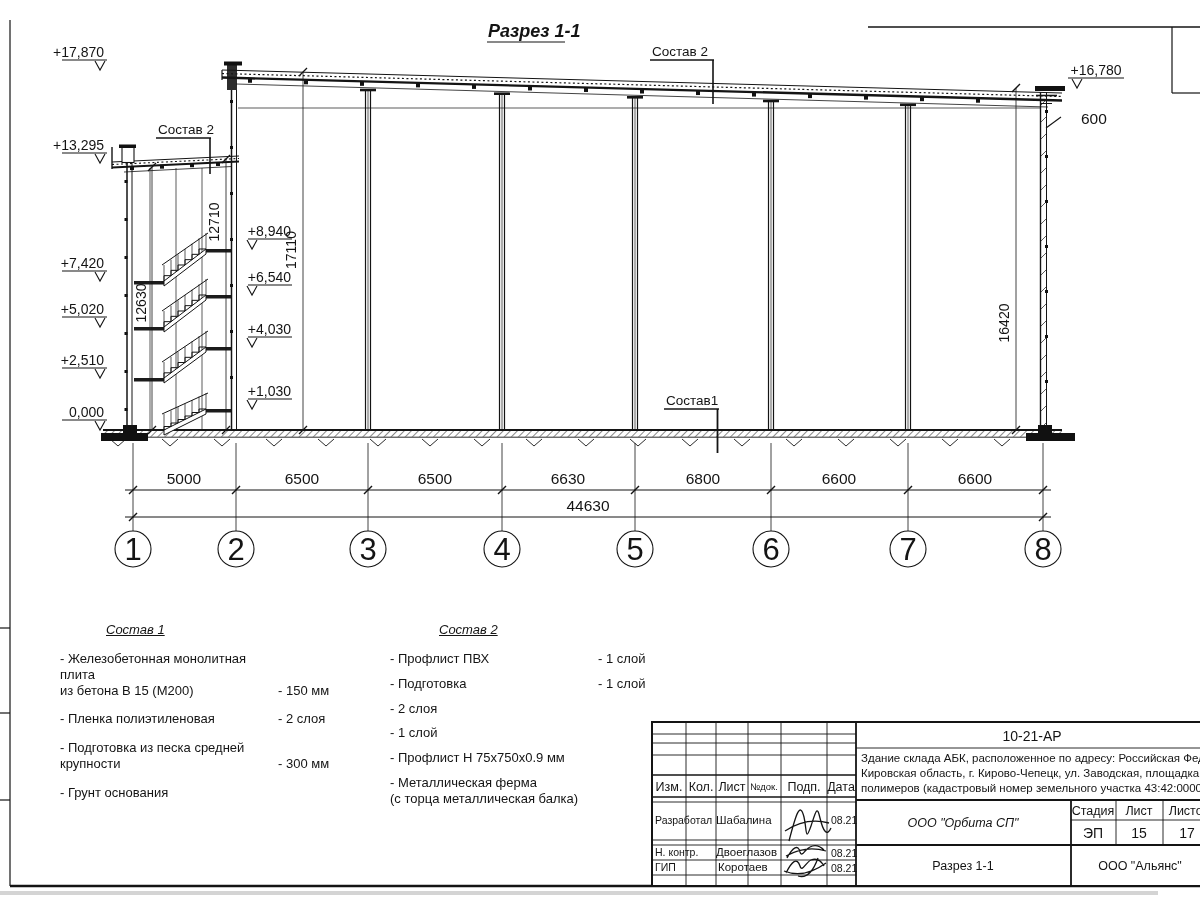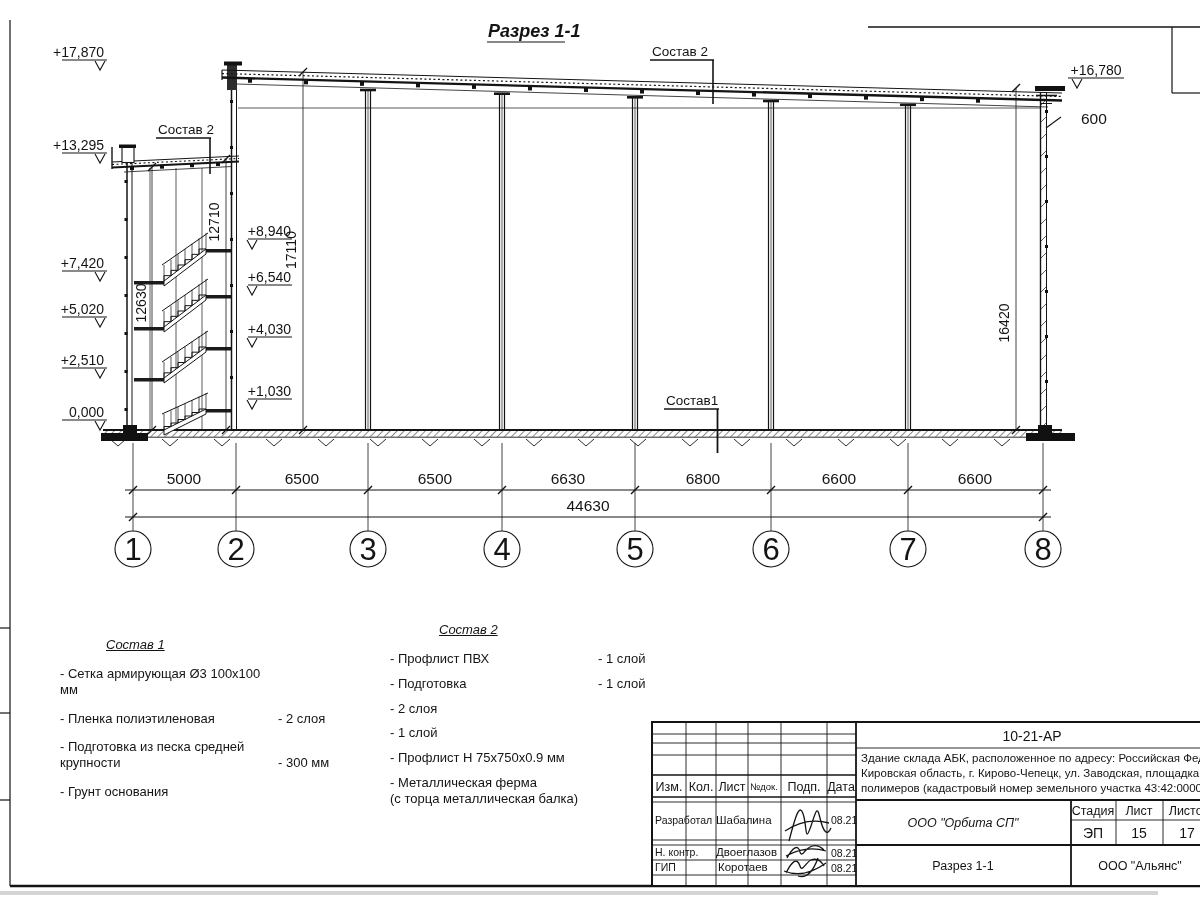--- a/index.html
+++ b/index.html
@@ -13,21 +13,21 @@
   .bub{font-size:31px}
   .rot{font-size:14px}
   line,path,polyline,rect.o,circle{stroke:#141414;}
   .nofill{fill:none}
   
   .legend{position:absolute;font-size:13px;line-height:1.22;color:#141414;}
   .leg-title{font-style:italic;text-decoration:underline;margin-bottom:13px;}
   .li{display:flex;align-items:flex-end;margin-bottom:13px;}
   .li-text{flex:1;white-space:pre-line;}
   .li-val{width:48px;white-space:nowrap;}
-  #legend1{left:60px;top:637px;width:266px;}
+  #legend1{left:60px;top:622px;width:266px;}
   #legend2{left:390px;top:622px;width:256px;}
   #legend1 .leg-title{margin-left:46px;}
   #legend2 .leg-title{margin-left:49px;}
   #legend2 .li{margin-bottom:9px;}
 </style>
 </head>
 <body>
 
 <div id="stage">
 <svg width="1200" height="900" viewBox="0 0 1200 900">
@@ -490,22 +490,23 @@
     <text class="tb14" x="1139" y="838" text-anchor="middle">15</text>
     <text class="tb14" x="1187" y="838" text-anchor="middle">17</text>
     <text class="tb13" x="963" y="870" text-anchor="middle">Разрез 1-1</text>
     <text class="tb13" x="1140" y="870" text-anchor="middle">ООО "Альянс"</text>
   </g>
 </svg>
 
 <div class="legend" id="legend1">
   <div class="leg-title">Состав 1</div>
   <div class="li">
-        <div class="li-text">- Сетка армирующая Ø3 100х100 мм</div>
-        <div class="li-val"></div>
+        <div class="li-text">- Железобетонная  монолитная плита
+  из бетона В 15 (М200)</div>
+        <div class="li-val">- 150 мм</div>
       </div>
   <div class="li">
         <div class="li-text">- Пленка полиэтиленовая</div>
         <div class="li-val">-  2 слоя</div>
       </div>
   <div class="li">
         <div class="li-text">- Подготовка из песка средней
   крупности</div>
         <div class="li-val">- 300 мм</div>
       </div>

